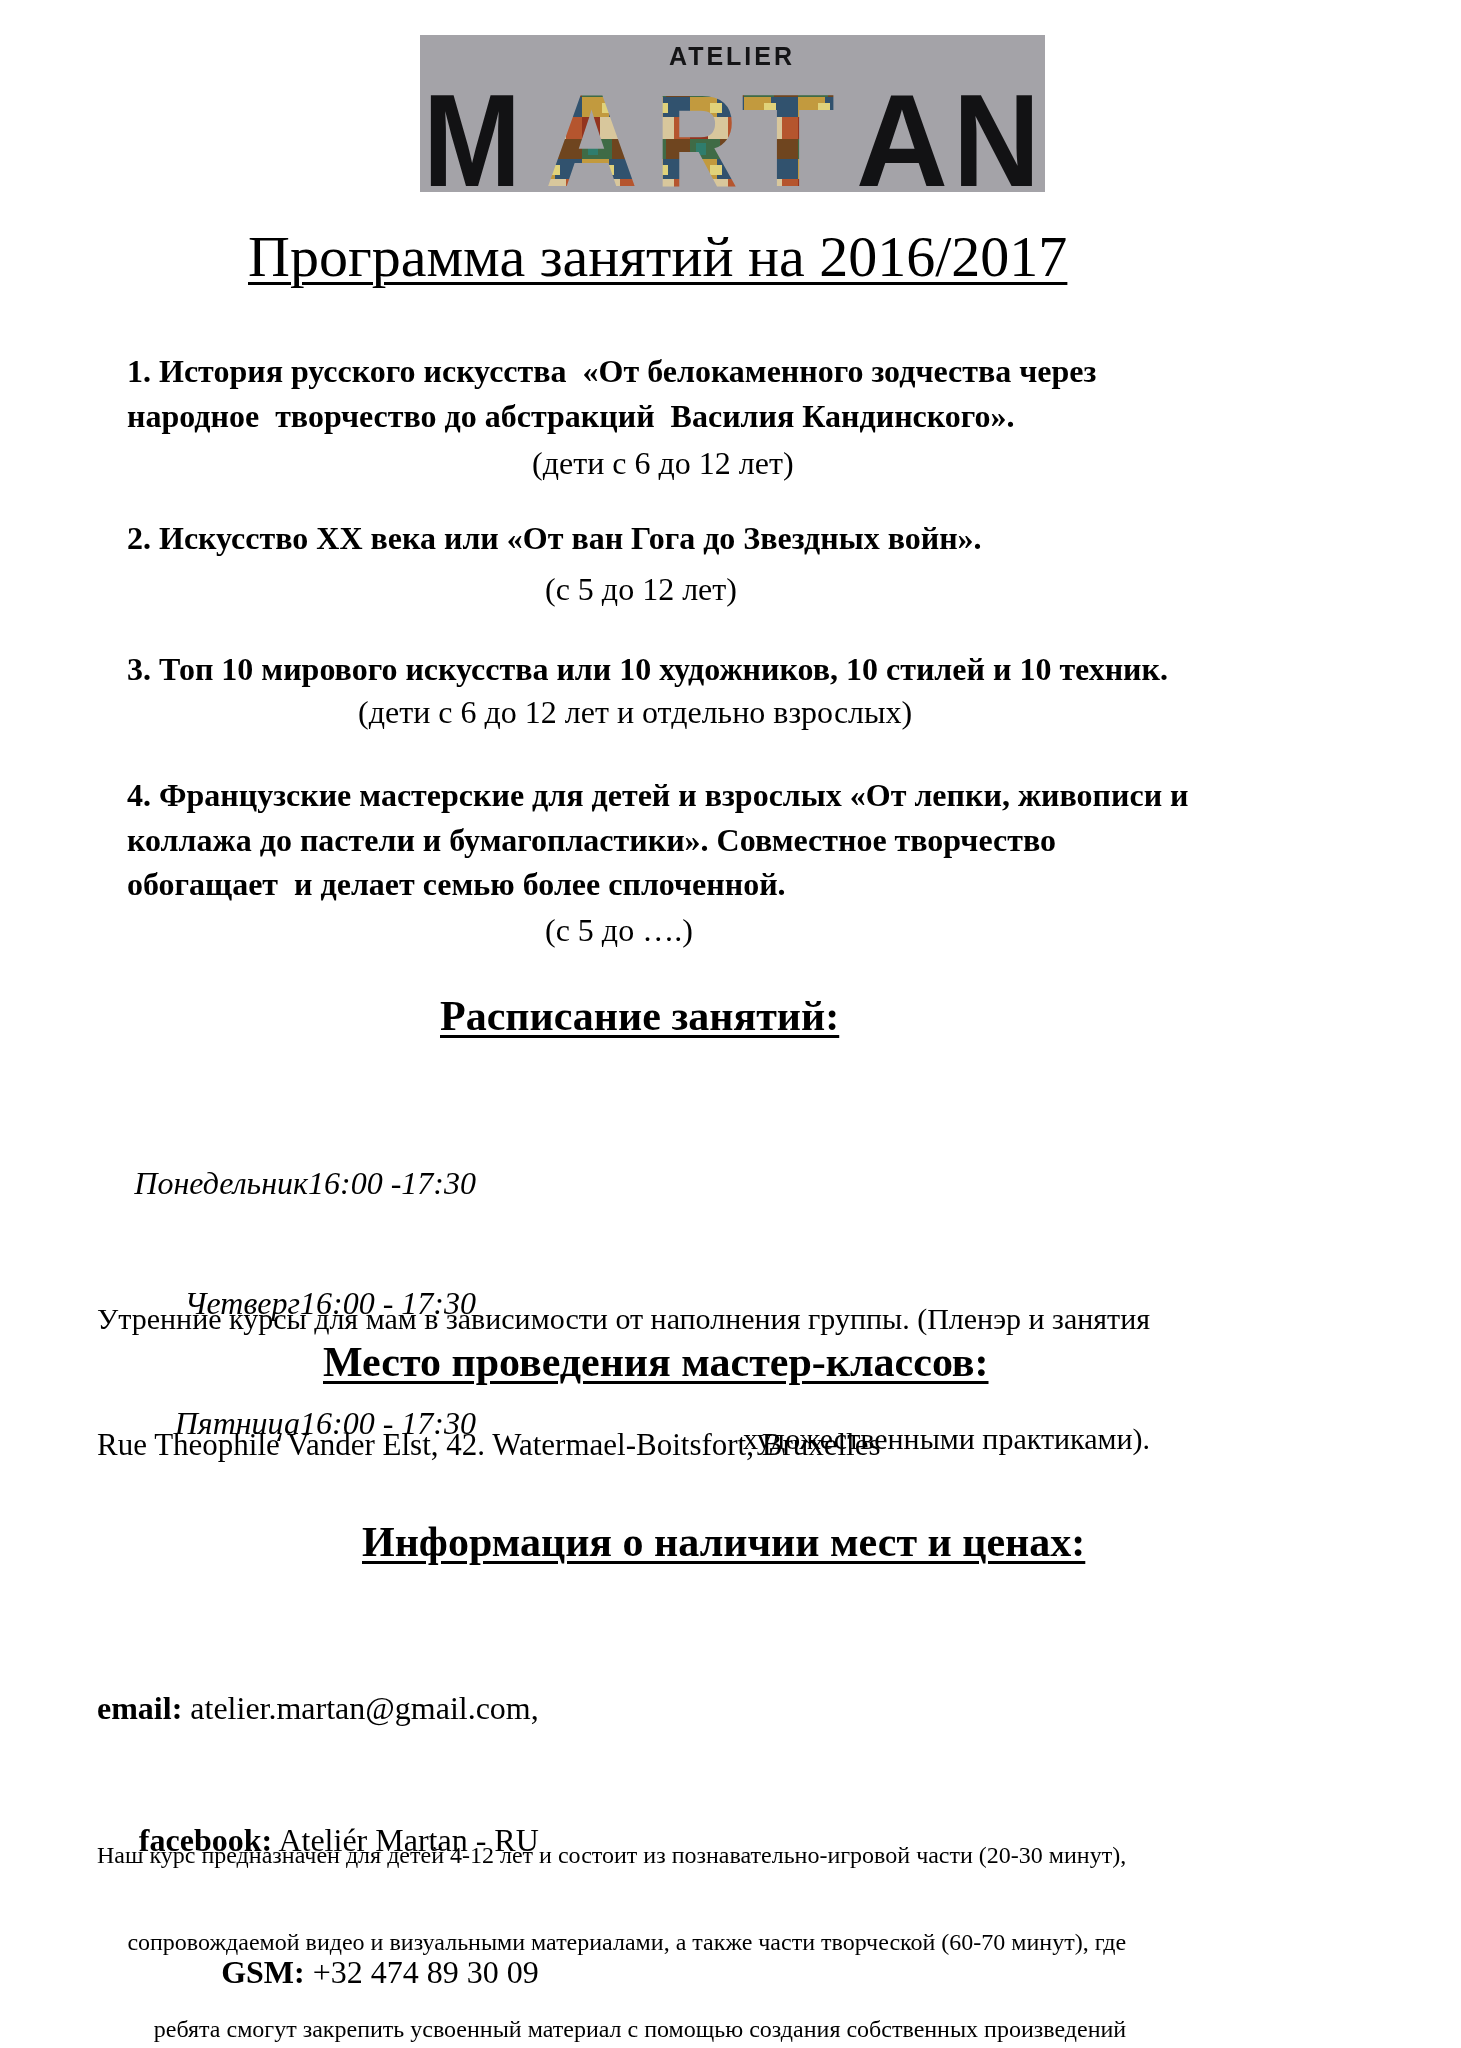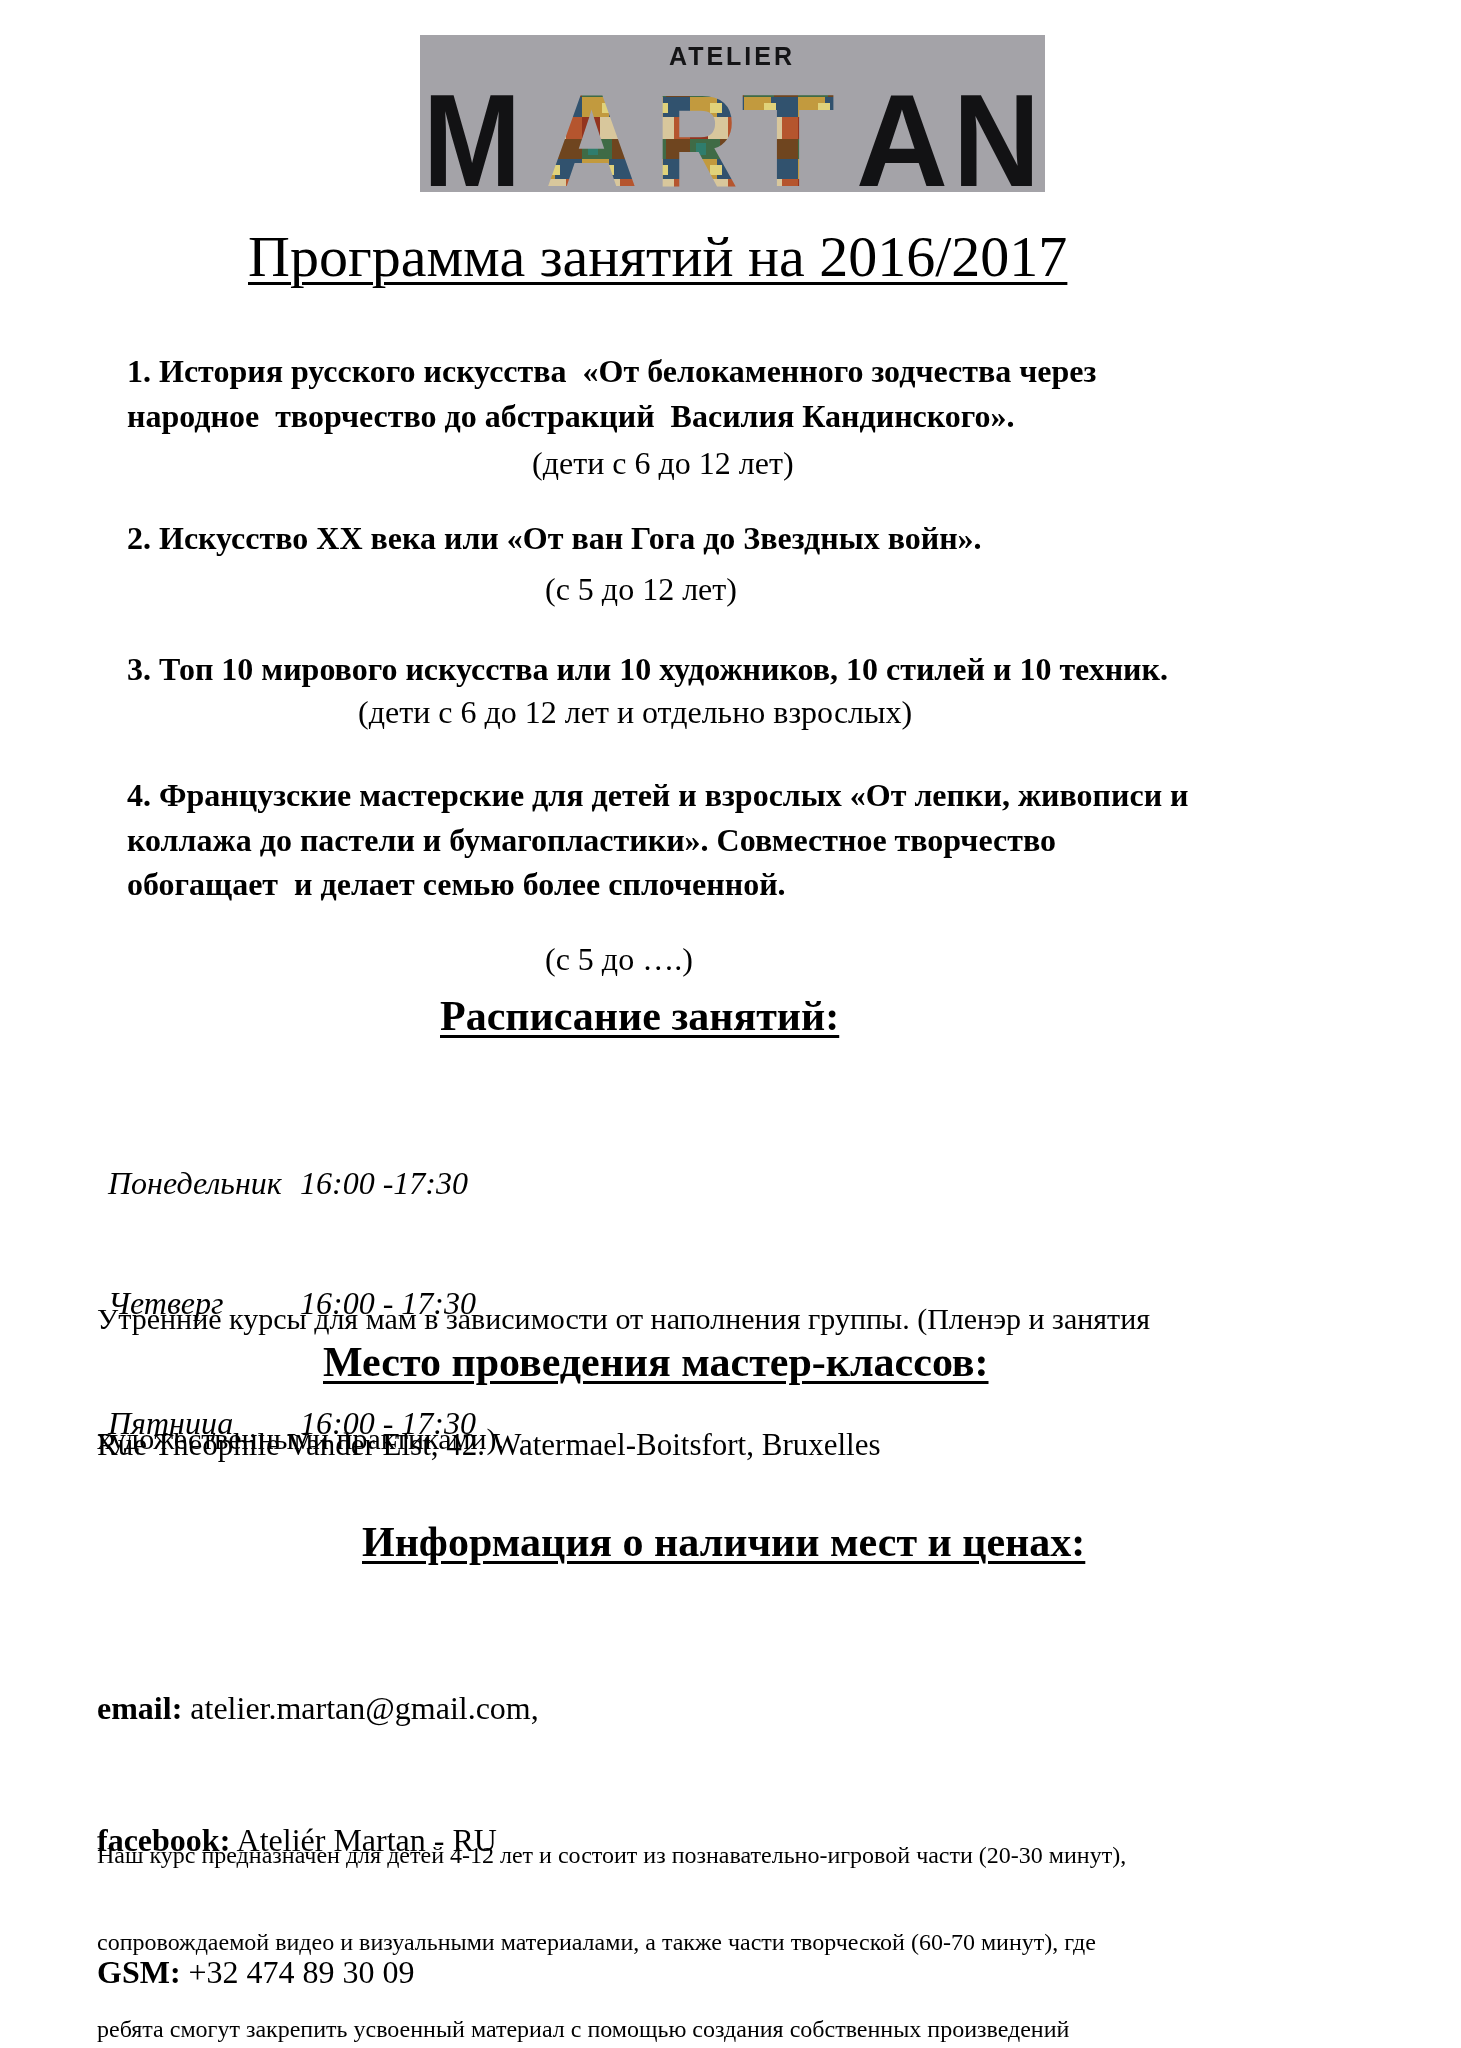--- a/index.html
+++ b/index.html
@@ -1,33 +1,33 @@
 <!DOCTYPE html>
 <html><head>
 <meta charset="utf-8">
 <style>
   html,body{margin:0;padding:0;}
   body{
     width:1461px;height:2048px;background:#ffffff;
     font-family:"Liberation Serif","DejaVu Serif",serif;
     color:#000;position:relative;overflow:hidden;
   }
-  .abs{position:absolute;white-space:pre;}
+  .abs{position:absolute;white-space:pre;text-align:right;}
   
   .logo{position:absolute;left:412px;top:35px;width:625px;height:157px;padding-left:8px;}
   
   .doc-title{left:248px;top:224px;font-size:58px;line-height:66px;
     text-decoration:underline;text-decoration-thickness:3px;text-underline-offset:6px;}
   
   .item-line{left:97px;font-size:32px;font-weight:bold;line-height:37px;margin-left:30px;}
   .paren{font-size:32px;font-weight:normal;line-height:37px;}
   .i1l1{top:353px;} .i1l2{top:398px;} .i1p{left:532px;top:445px;font-family:Liberation Serif, serif;}
   .i2l1{top:520px;} .i2p{left:545px;top:571px;}
   .i3l1{top:651px;} .i3p{left:358px;top:694px;}
-  .i4l1{top:777px;} .i4l2{top:822px;} .i4l3{top:866px;} .i4p{left:545px;top:912px;margin-top:29px;}
+  .i4l1{top:777px;} .i4l2{top:822px;} .i4l3{top:866px;} .i4p{left:545px;top:912px;}
   
   .sect{font-size:42px;font-weight:bold;line-height:48px;
     text-decoration:underline;text-decoration-thickness:3px;text-underline-offset:5px;}
   .h-sched{left:440px;top:992px;}
   .h-place{left:323px;top:1338px;}
   .h-info{left:362px;top:1518px;}
   
   .sched{left:108px;top:1083px;font-size:32px;line-height:40px;font-style:italic;}
   .sched .day{display:inline-block;width:192px;}
   

